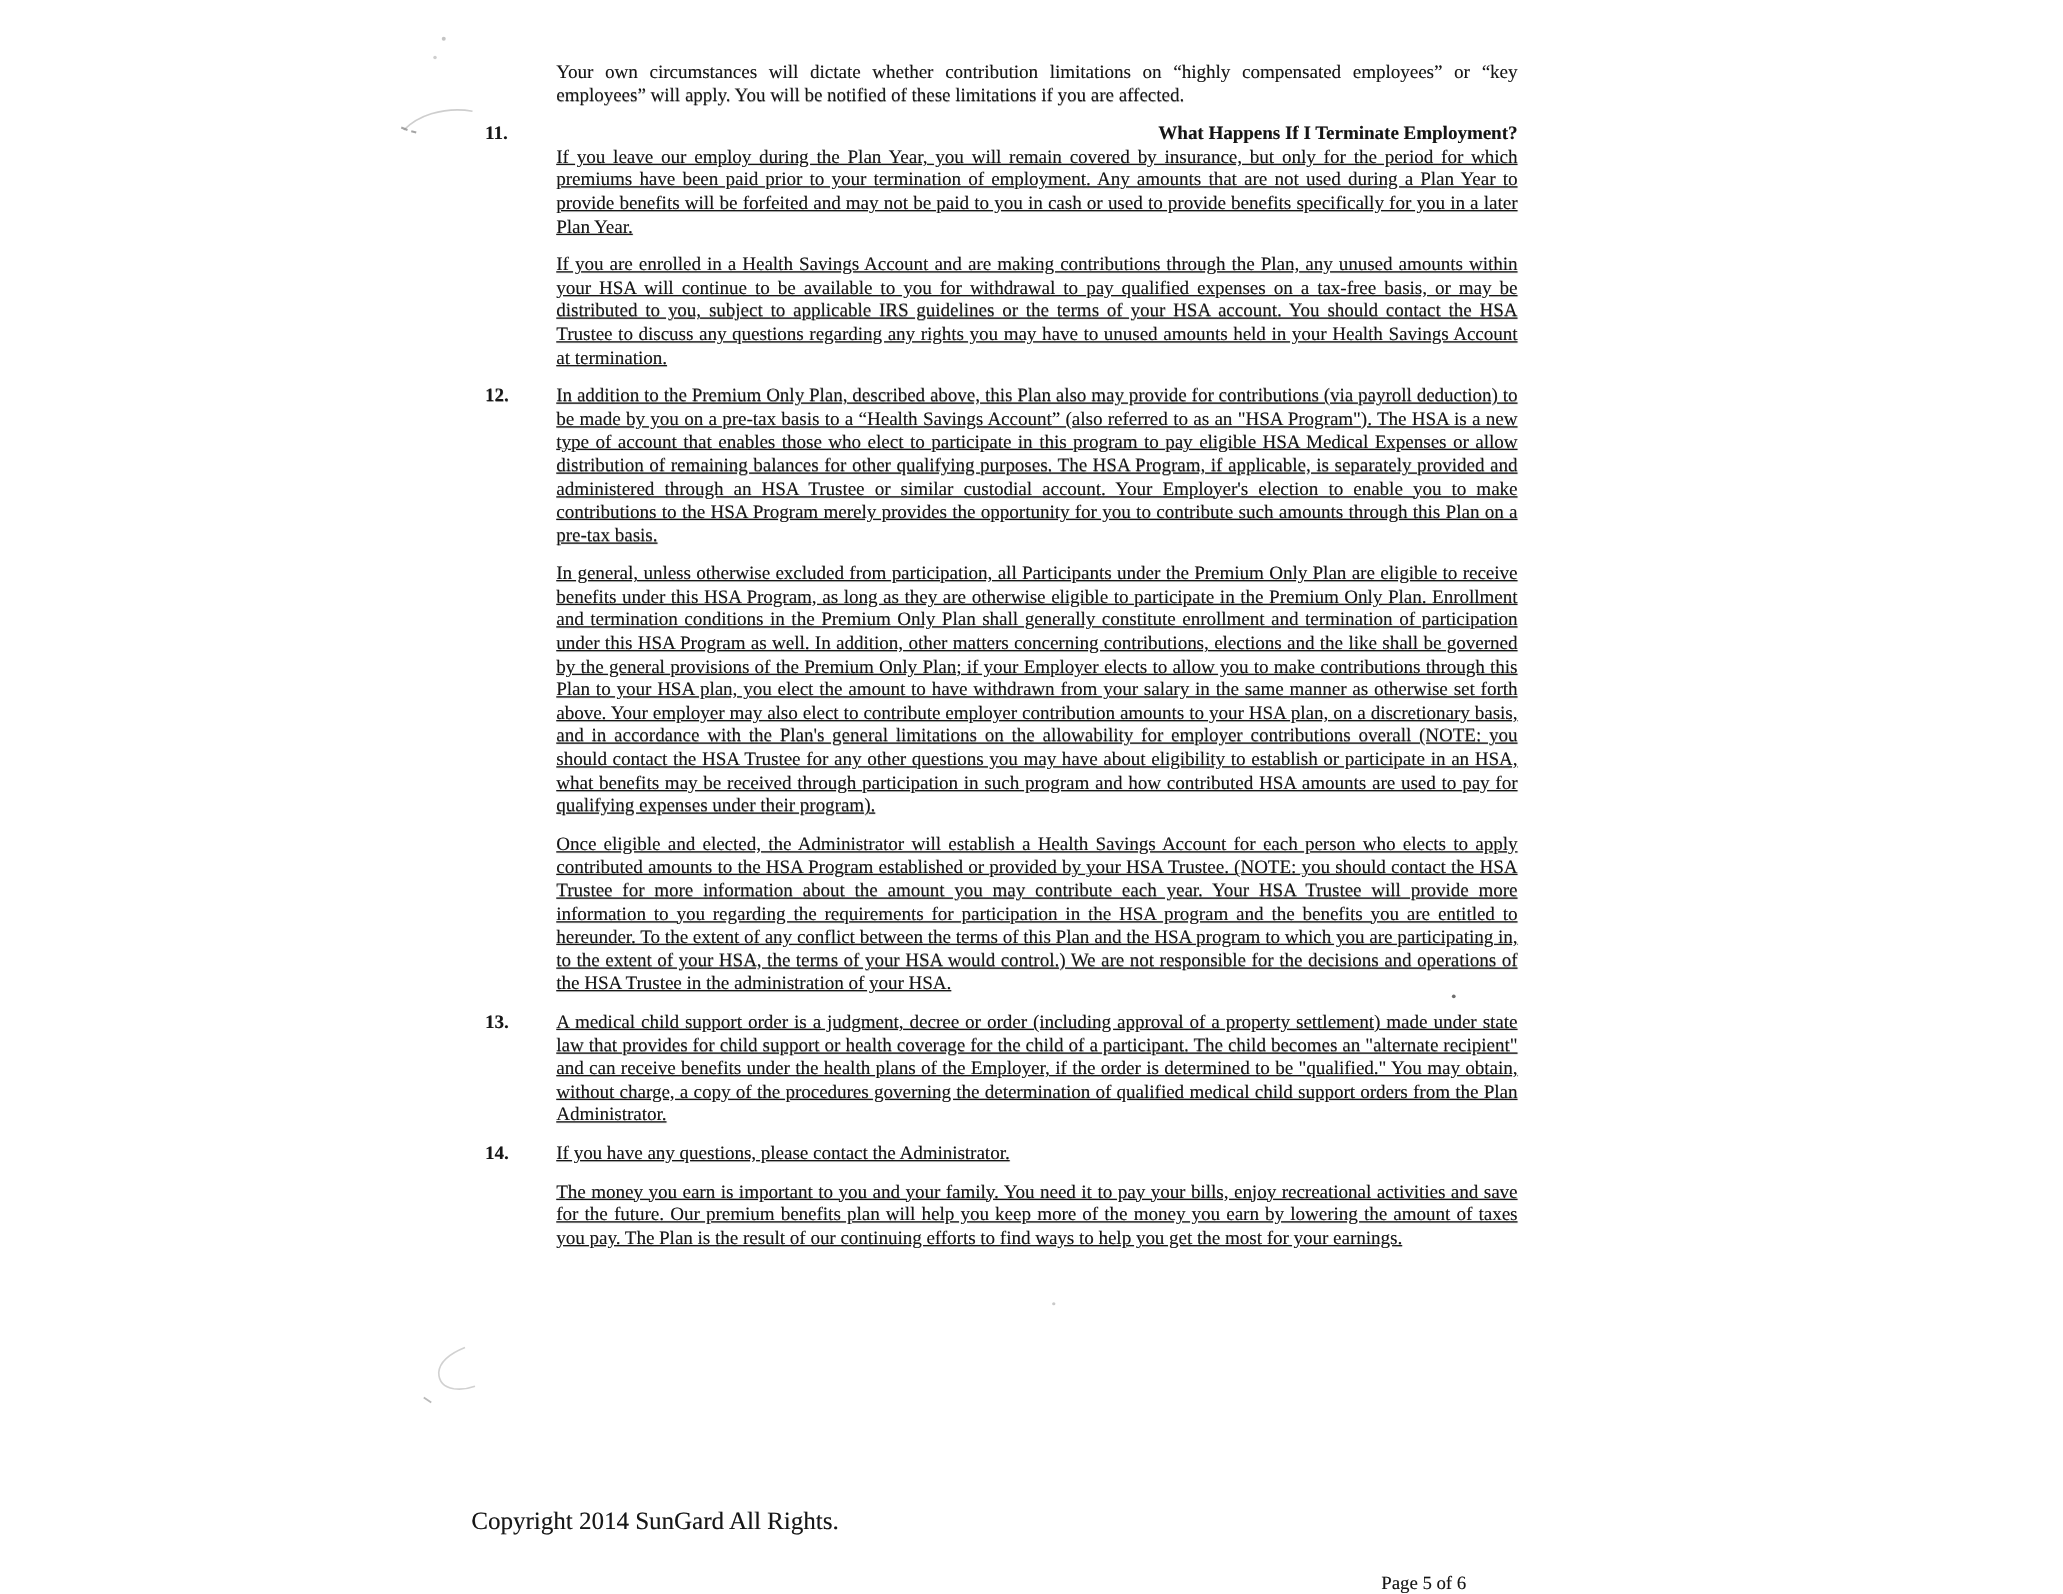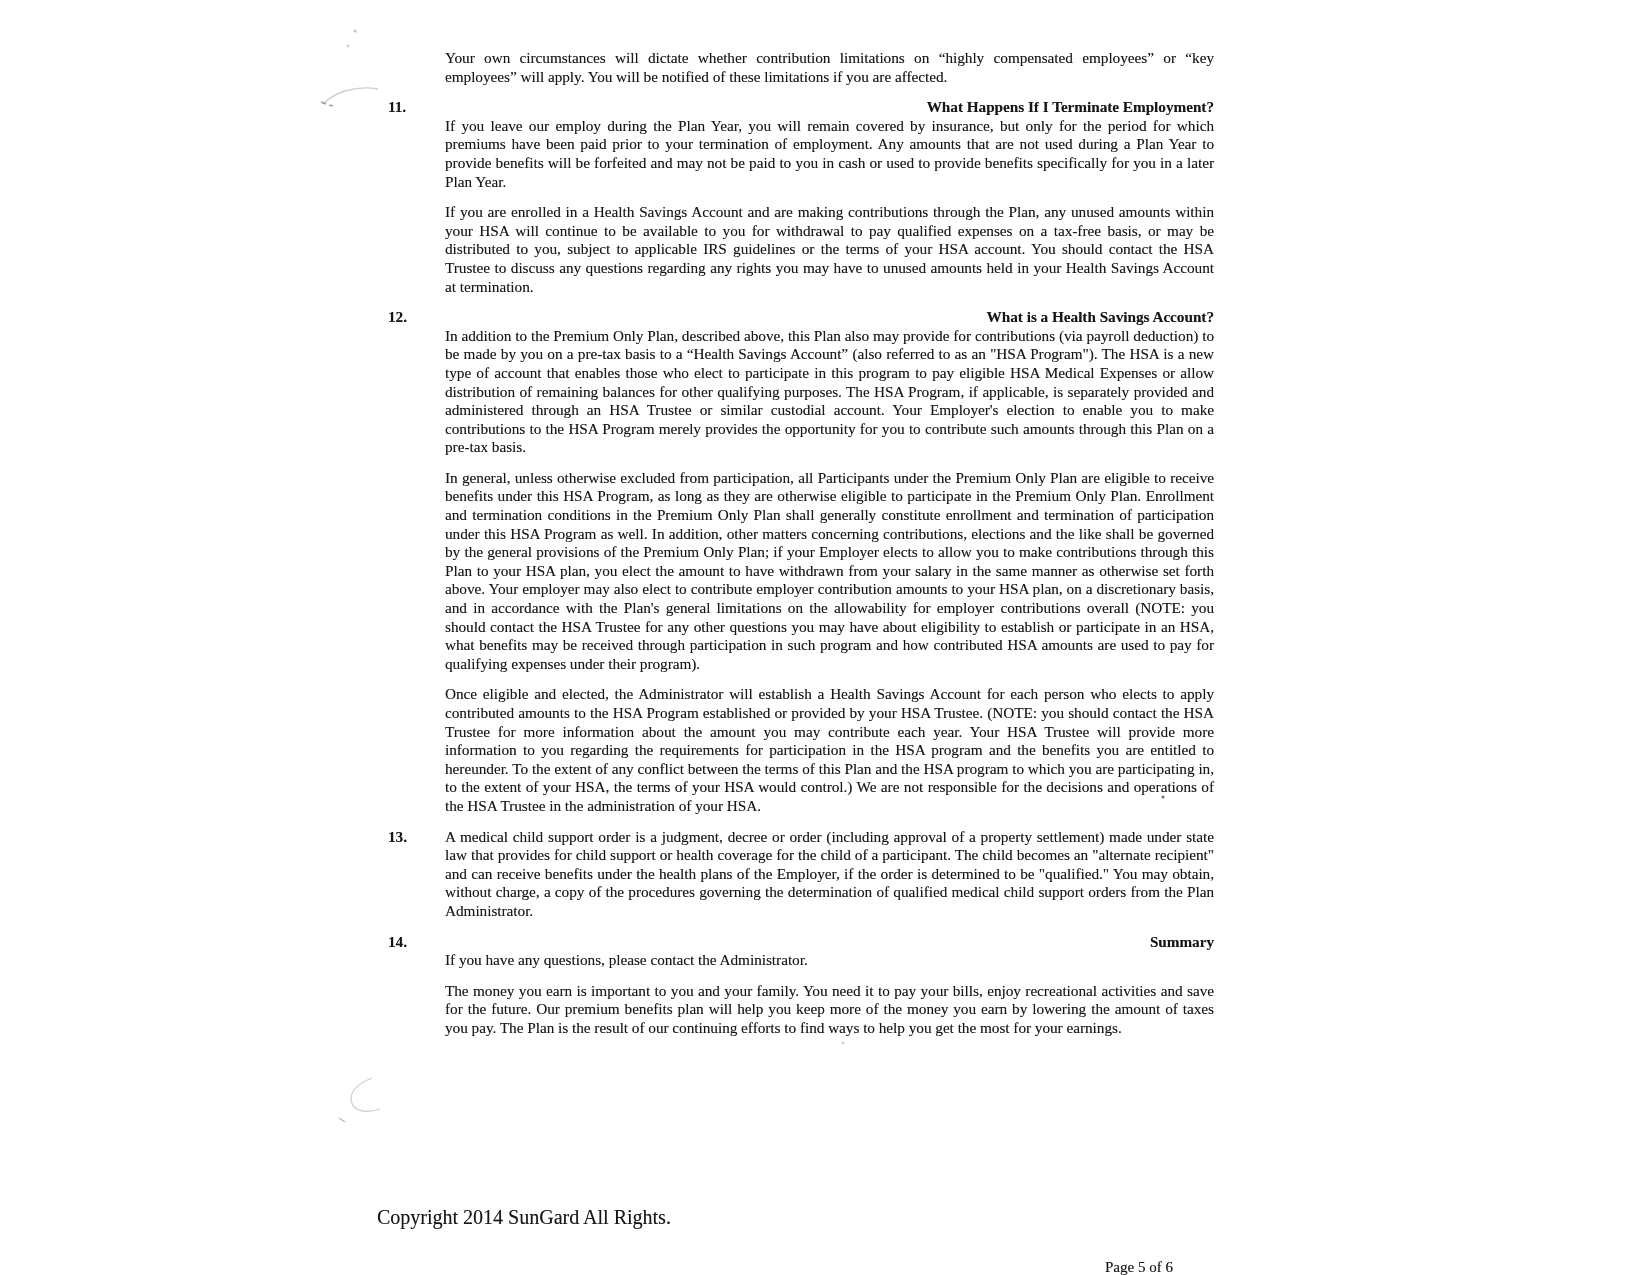--- a/index.html
+++ b/index.html
@@ -9,21 +9,21 @@
     text-shadow:0.2px 0.2px 0.35px rgba(0,0,0,0.38);
   }
   .content {
     position:absolute; left:388px; top:49px; width:826px;
     font-size:15.2px; line-height:18.6px; text-align:justify;
   }
   .intro { margin:0 0 12px 57px; }
   .section { display:grid; grid-template-columns:57px 1fr; }
   .section .num { font-weight:bold; text-align:left; }
   .section h3 { margin:0; font-size:15.2px; font-weight:bold; text-align:right; }
-  .section p { margin:0 0 12px 0; }
+  .section p { margin:0 0 12px 0;text-decoration:underline; }
   .footer-copyright { position:absolute; left:377px; top:1206px; font-size:20px; }
   .footer-page { position:absolute; left:1105px; top:1259px; font-size:15px; }
   .marks { position:absolute; left:0; top:0; pointer-events:none; }
 </style>
 </head>
 <body>
 
 <div class="page">
 
   <div class="content">
@@ -35,38 +35,36 @@
       <div>
         <h3>What Happens If I Terminate Employment?</h3>
         <p>If you leave our employ during the Plan Year, you will remain covered by insurance, but only for the period for which premiums have been paid prior to your termination of employment.  Any amounts that are not used during a Plan Year to provide benefits will be forfeited and may not be paid to you in cash or used to provide benefits specifically for you in a later Plan Year.</p>
         <p>If you are enrolled in a Health Savings Account and are making contributions through the Plan, any unused amounts within your HSA will continue to be available to you for withdrawal to pay qualified expenses on a tax-free basis, or may be distributed to you, subject to applicable IRS guidelines or the terms of your HSA account. You should contact the HSA Trustee to discuss any questions regarding any rights you may have to unused amounts held in your Health Savings Account at termination.</p>
       </div>
     </div>
 
     <div class="section">
       <div class="num">12.</div>
       <div>
-        <h3>What is a Health Savings Account?</h3>
         <p>In addition to the Premium Only Plan, described above, this Plan also may provide for contributions (via payroll deduction) to be made by you on a pre-tax basis to a “Health Savings Account” (also referred to as an "HSA Program"). The HSA is a new type of account that enables those who elect to participate in this program to pay eligible HSA Medical Expenses or allow distribution of remaining balances for other qualifying purposes. The HSA Program, if applicable, is separately provided and administered through an HSA Trustee or similar custodial account.  Your Employer's election to enable you to make contributions to the HSA Program merely provides the opportunity for you to contribute such amounts through this Plan on a pre-tax basis.</p>
         <p>In general, unless otherwise excluded from participation, all Participants under the Premium Only Plan are eligible to receive benefits under this HSA Program, as long as they are otherwise eligible to participate in the Premium Only Plan.  Enrollment and termination conditions in the Premium Only Plan shall generally constitute enrollment and termination of participation under this HSA Program as well. In addition, other matters concerning contributions, elections and the like shall be governed by the general provisions of the Premium Only Plan; if your Employer elects to allow you to make contributions through this Plan to your HSA plan, you elect the amount to have withdrawn from your salary in the same manner as otherwise set forth above. Your employer may also elect to contribute employer contribution amounts to your HSA plan, on a discretionary basis, and in accordance with the Plan's general limitations on the allowability for employer contributions overall (NOTE: you should contact the HSA Trustee for any other questions you may have about eligibility to establish or participate in an HSA, what benefits may be received through participation in such program and how contributed HSA amounts are used to pay for qualifying expenses under their program).</p>
         <p>Once eligible and elected, the Administrator will establish a Health Savings Account for each person who elects to apply contributed amounts to the HSA Program established or provided by your HSA Trustee. (NOTE: you should contact the HSA Trustee for more information about the amount you may contribute each year. Your HSA Trustee will provide more information to you regarding the requirements for participation in the HSA program and the benefits you are entitled to hereunder. To the extent of any conflict between the terms of this Plan and the HSA program to which you are participating in, to the extent of your HSA, the terms of your HSA would control.)  We are not responsible for the decisions and operations of the HSA Trustee in the administration of your HSA.</p>
       </div>
     </div>
 
     <div class="section">
       <div class="num">13.</div>
       <div>
         <p>A medical child support order is a judgment, decree or order (including approval of a property settlement) made under state law that provides for child support or health coverage for the child of a participant. The child becomes an "alternate recipient" and can receive benefits under the health plans of the Employer, if the order is determined to be "qualified."  You may obtain, without charge, a copy of the procedures governing the determination of qualified medical child support orders from the Plan Administrator.</p>
       </div>
     </div>
 
     <div class="section">
       <div class="num">14.</div>
       <div>
-        <h3>Summary</h3>
         <p>If you have any questions, please contact the Administrator.</p>
         <p>The money you earn is important to you and your family.  You need it to pay your bills, enjoy recreational activities and save for the future.  Our premium benefits plan will help you keep more of the money you earn by lowering the amount of taxes you pay.  The Plan is the result of our continuing efforts to find ways to help you get the most for your earnings.</p>
       </div>
     </div>
 
   </div>
 
   <span class="footer-copyright">Copyright 2014 SunGard All Rights.</span>
   <span class="footer-page">Page 5 of 6</span>
 

